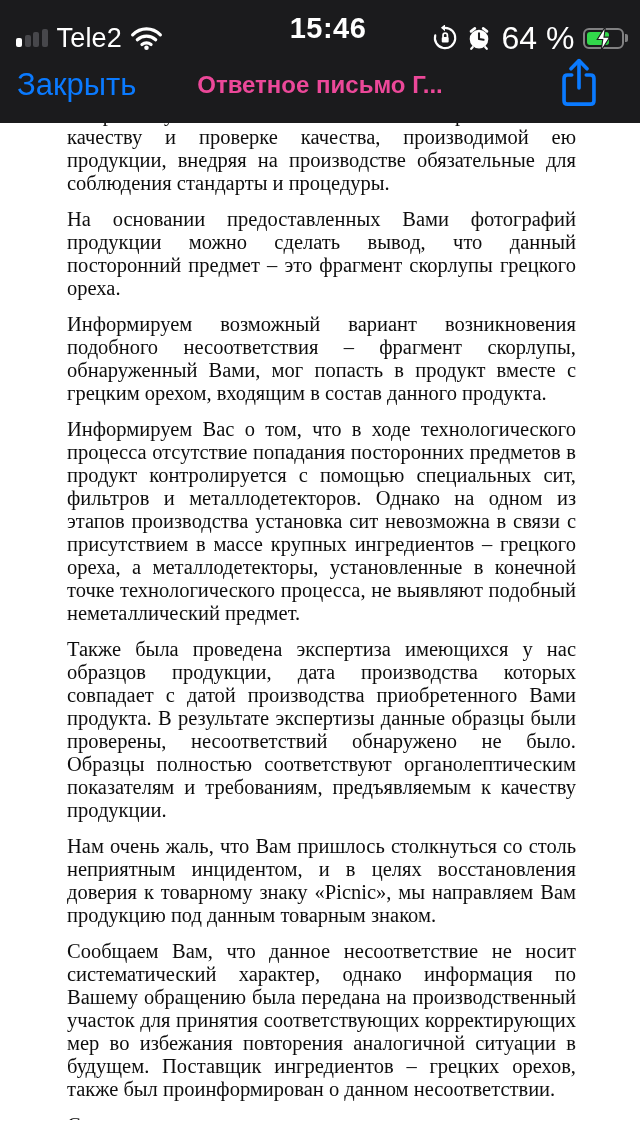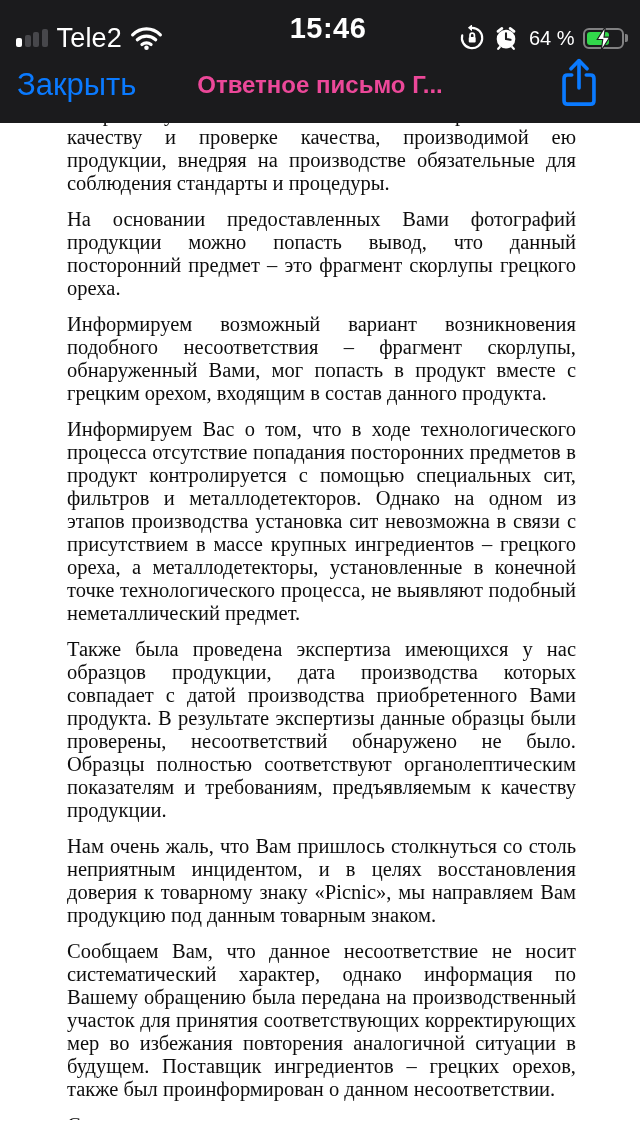--- a/index.html
+++ b/index.html
@@ -24,21 +24,21 @@
   .signal .bar.b3 { height: 15px; }
   .signal .bar.b4 { height: 18px; margin-right: 0; }
   .signal .bar.filled { background: #ffffff; }
 
   .carrier { font-size: 27px; letter-spacing: .2px; margin-right: 8px; }
 
   .sb-time { position: absolute; left: 50%; transform: translateX(-50%);
              top: 12px; font-size: 29px; font-weight: 700; letter-spacing: .5px; margin-left: 8px; }
 
   .sb-right .icon { margin-left: 8px; display: block; }
-  .batt-pct { font-size: 20px; margin-left: 10px; margin-right: 6px; }
+  .batt-pct { font-size: 32px; margin-left: 10px; margin-right: 6px; }
 
   .battery { position: relative; display: flex; align-items: center; margin-left: 2px; }
   .battery-body { position: relative; width: 41px; height: 21px;
                   border: 2px solid rgba(255,255,255,.45); border-radius: 6px; }
   .battery-fill { position: absolute; left: 2px; top: 2px; bottom: 2px; width: 62%;
                   background: #32d74b; border-radius: 3px; }
   .battery-cap { width: 3px; height: 8px; background: rgba(255,255,255,.45);
                  border-radius: 0 2px 2px 0; margin-left: 1.5px; }
   .battery-bolt { position: absolute; left: 13px; top: -2px; }
 
@@ -123,21 +123,21 @@
           <path d="M8.2 9.8 H6 Q4.2 9.8 4.2 11.6 V23.2 Q4.2 25 6 25 H18 Q19.8 25 19.8 23.2 V11.6 Q19.8 9.8 18 9.8 H15.8" fill="none" stroke="#0a7aff" stroke-width="1.9" stroke-linecap="round"></path>
           <line x1="12" y1="16.6" x2="12" y2="2.6" stroke="#0a7aff" stroke-width="1.9" stroke-linecap="round"></line>
           <path d="M7.8 6.6 L12 2.3 L16.2 6.6" fill="none" stroke="#0a7aff" stroke-width="1.9" stroke-linecap="round" stroke-linejoin="round"></path>
         </svg>
       </button>
     </div>
   </div>
 
   <main class="doc">
     <p>Фабрика устанавливает повышенные требования к качеству и проверке качества, производимой ею продукции, внедряя на производстве обязательные для соблюдения стандарты и процедуры.</p>
-    <p>На основании предоставленных Вами фотографий продукции можно попасть вывод, что данный посторонний предмет – это фрагмент скорлупы грецкого ореха.</p>
+    <p>На основании предоставленных Вами фотографий продукции можно сделать вывод, что данный посторонний предмет – это фрагмент скорлупы грецкого ореха.</p>
     <p>Информируем возможный вариант возникновения подобного несоответствия – фрагмент скорлупы, обнаруженный  Вами, мог попасть в продукт вместе с грецким орехом, входящим в состав данного продукта.</p>
     <p>Информируем Вас о том, что в ходе технологического процесса отсутствие попадания посторонних предметов в продукт контролируется с помощью специальных сит, фильтров и металлодетекторов. Однако на одном из этапов производства установка сит невозможна в связи с присутствием в массе крупных ингредиентов – грецкого ореха, а металлодетекторы, установленные в конечной точке технологического процесса, не выявляют подобный неметаллический предмет.</p>
     <p>Также была проведена экспертиза имеющихся у нас образцов продукции, дата производства которых совпадает с датой производства приобретенного Вами продукта. В результате экспертизы данные образцы были проверены, несоответствий обнаружено не было. Образцы полностью соответствуют органолептическим показателям и требованиям, предъявляемым к качеству продукции.</p>
     <p>Нам очень жаль, что Вам пришлось столкнуться со столь неприятным инцидентом, и в целях восстановления доверия к товарному знаку «Picnic», мы направляем Вам продукцию под данным товарным знаком.</p>
     <p>Сообщаем Вам, что данное несоответствие не носит систематический характер, однако  информация по Вашему обращению была передана на производственный участок для принятия соответствующих корректирующих мер во избежания повторения аналогичной ситуации в будущем. Поставщик ингредиентов – грецких орехов, также был проинформирован о данном несоответствии.</p>
     <p class="sig-line">С уважением,</p>
 
   </main>
 
 </div>

